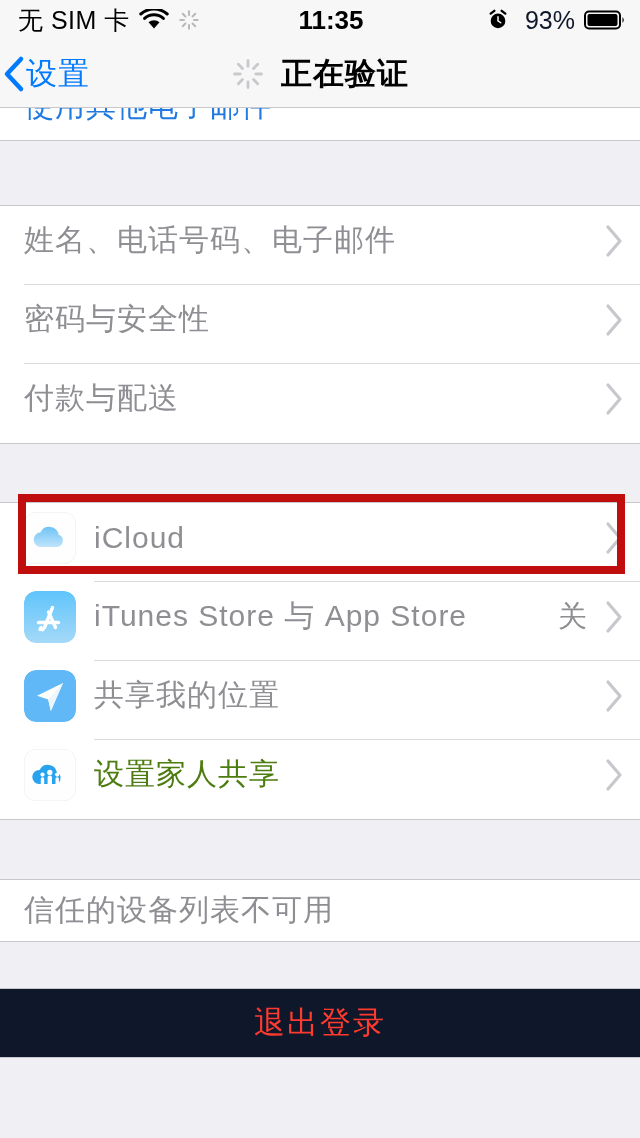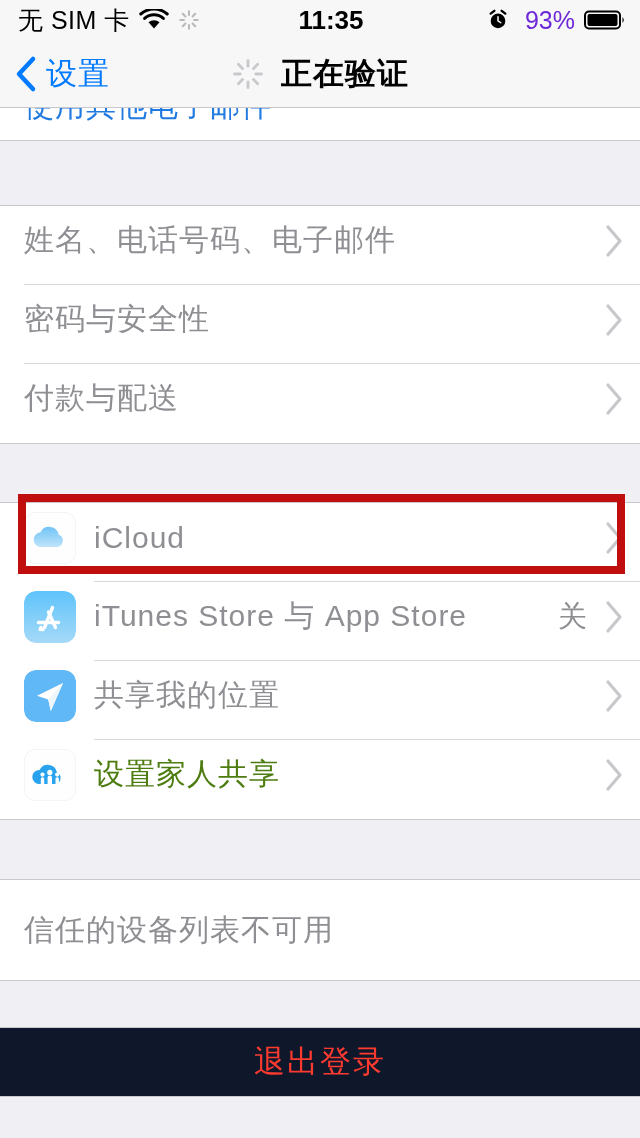--- a/index.html
+++ b/index.html
@@ -17,37 +17,37 @@
     height:40px; background:#f7f7f7;
     display:flex; align-items:center;
     padding:17px 18px; position:relative;
   }
   .sb-left{ display:flex; align-items:center; gap:9px; }
   .sb-carrier{ font-size:25px; color:#000; letter-spacing:.5px; }
   .sb-right{
     position:absolute; right:14px; top:0; height:40px;
     display:flex; align-items:center; gap:9px;
   }
-  .sb-batt-pct{ font-size:25px; color:#6d28d9;margin-left:7px; }
+  .sb-batt-pct{ font-size:25px; color:#0f172a;margin-left:7px; }
 
   .wifi-icon{ display:block; }
   .alarm-icon{ display:block; }
   .spinner-icon{ display:block; }
   .batt-icon{ display:block; }
 
   
   .navbar{
     height:68px; background:#f7f7f7;
     border-bottom:1px solid #c8c7cc;
     display:flex; align-items:center;
     position:relative;
   }
   .nav-back{
-    display:flex; align-items:center; gap:8px;
-    padding-left:14px; cursor:pointer;
+    display:flex; align-items:center; gap:0;
+    padding-left:2px; cursor:pointer;
   }
   .chev-back{ display:block; }
   .nav-back-label{
     font-size:31px; color:#007aff; letter-spacing:1px;
   }
   .nav-center{
     position:absolute; left:0; right:0;
     display:flex; align-items:center; justify-content:center;
     gap:16px; pointer-events:none;
   }
@@ -111,21 +111,21 @@
   .signout-row{
     height:68px; display:flex; align-items:center; justify-content:center;
     background:#0f172a; cursor:pointer;
   }
   .signout-label{
     font-size:31px; color:#ff3b30; letter-spacing:2px;
   }
 
   
   .note-row{
-    height:100px; display:flex; align-items:center;
+    height:61px; display:flex; align-items:center;
     padding-left:24px; background:#fff;
   }
   .note-label{ font-size:30px; color:#8e8e93; letter-spacing:1px; }
 
   
   .annot-box{
     position:absolute;
     border:8px solid #c00d0d;
     pointer-events:none;
     z-index:50;

